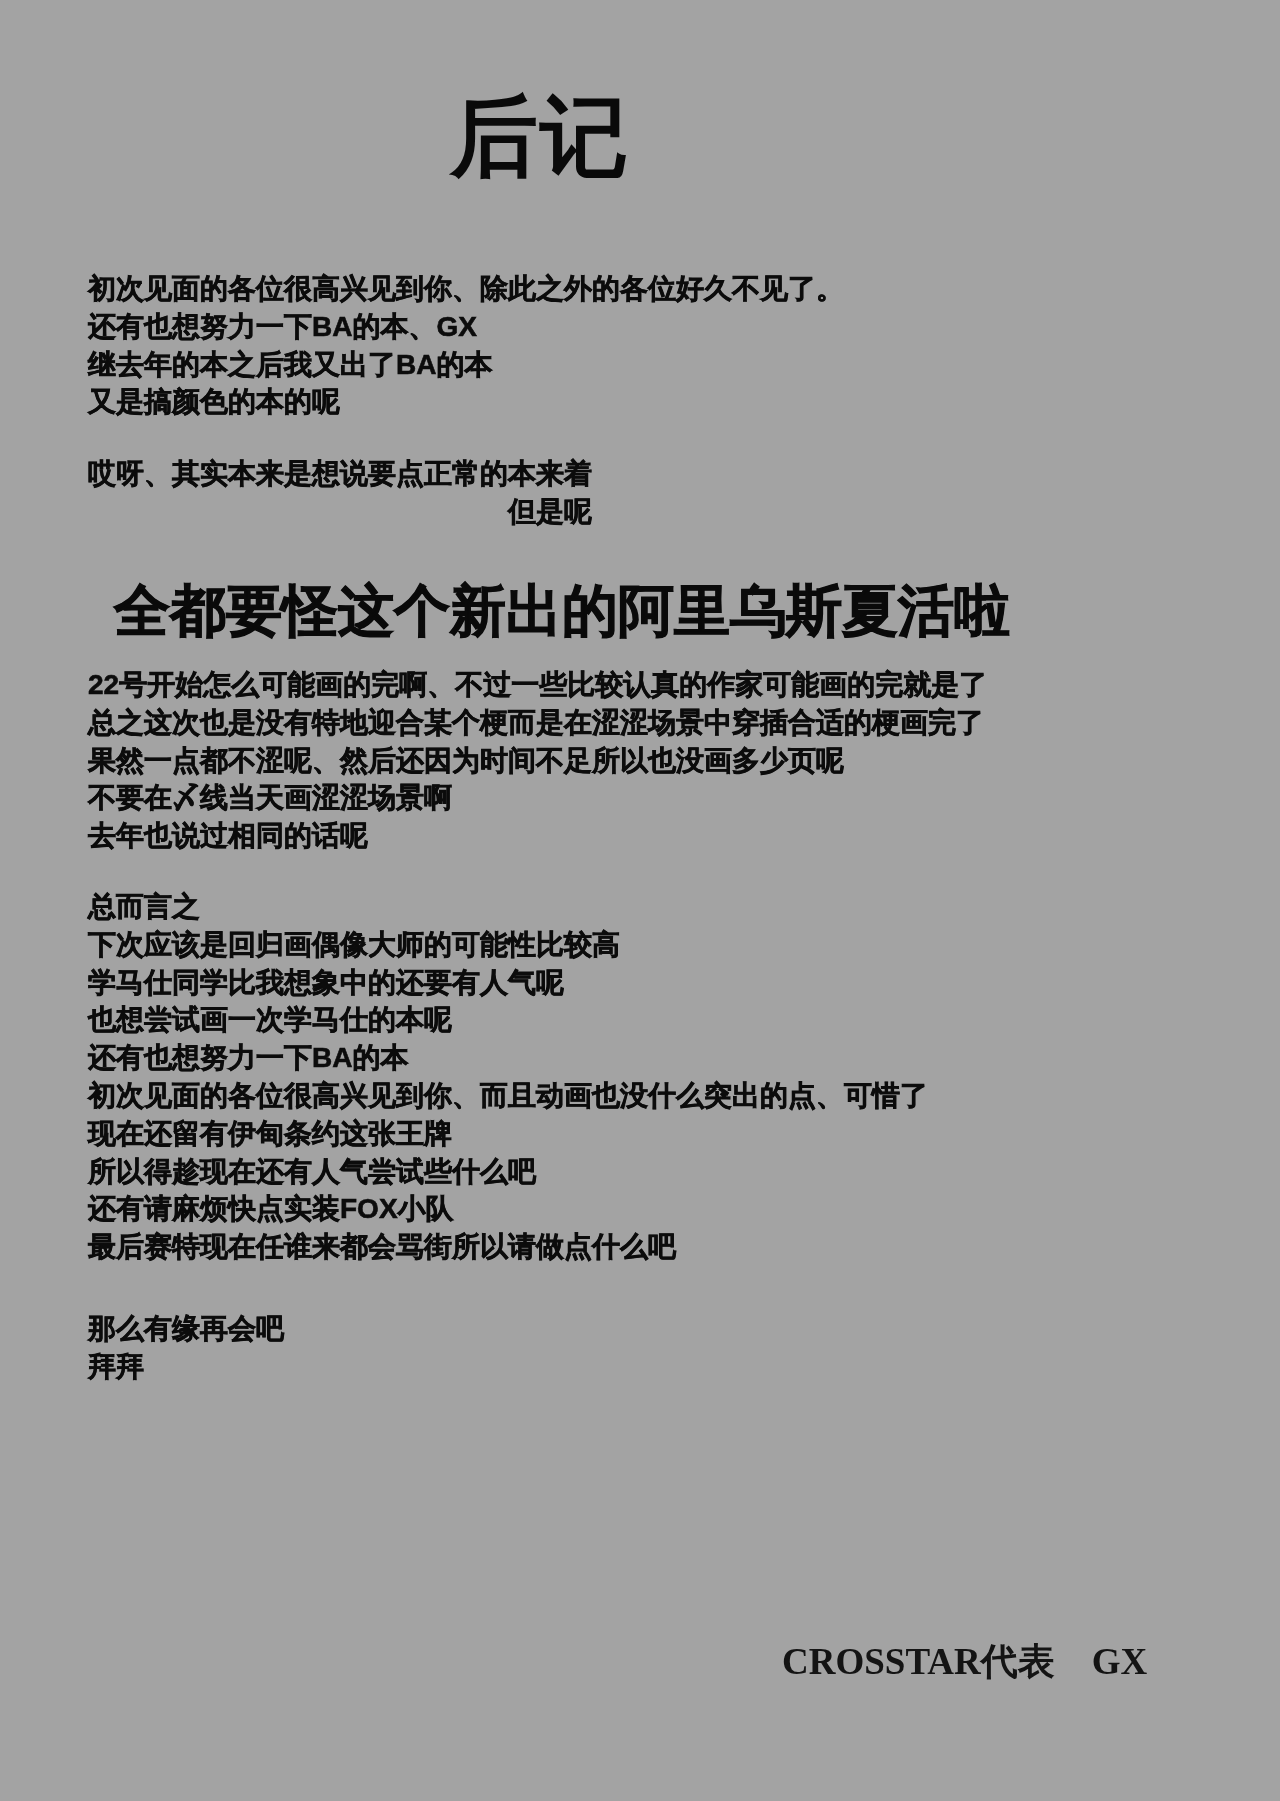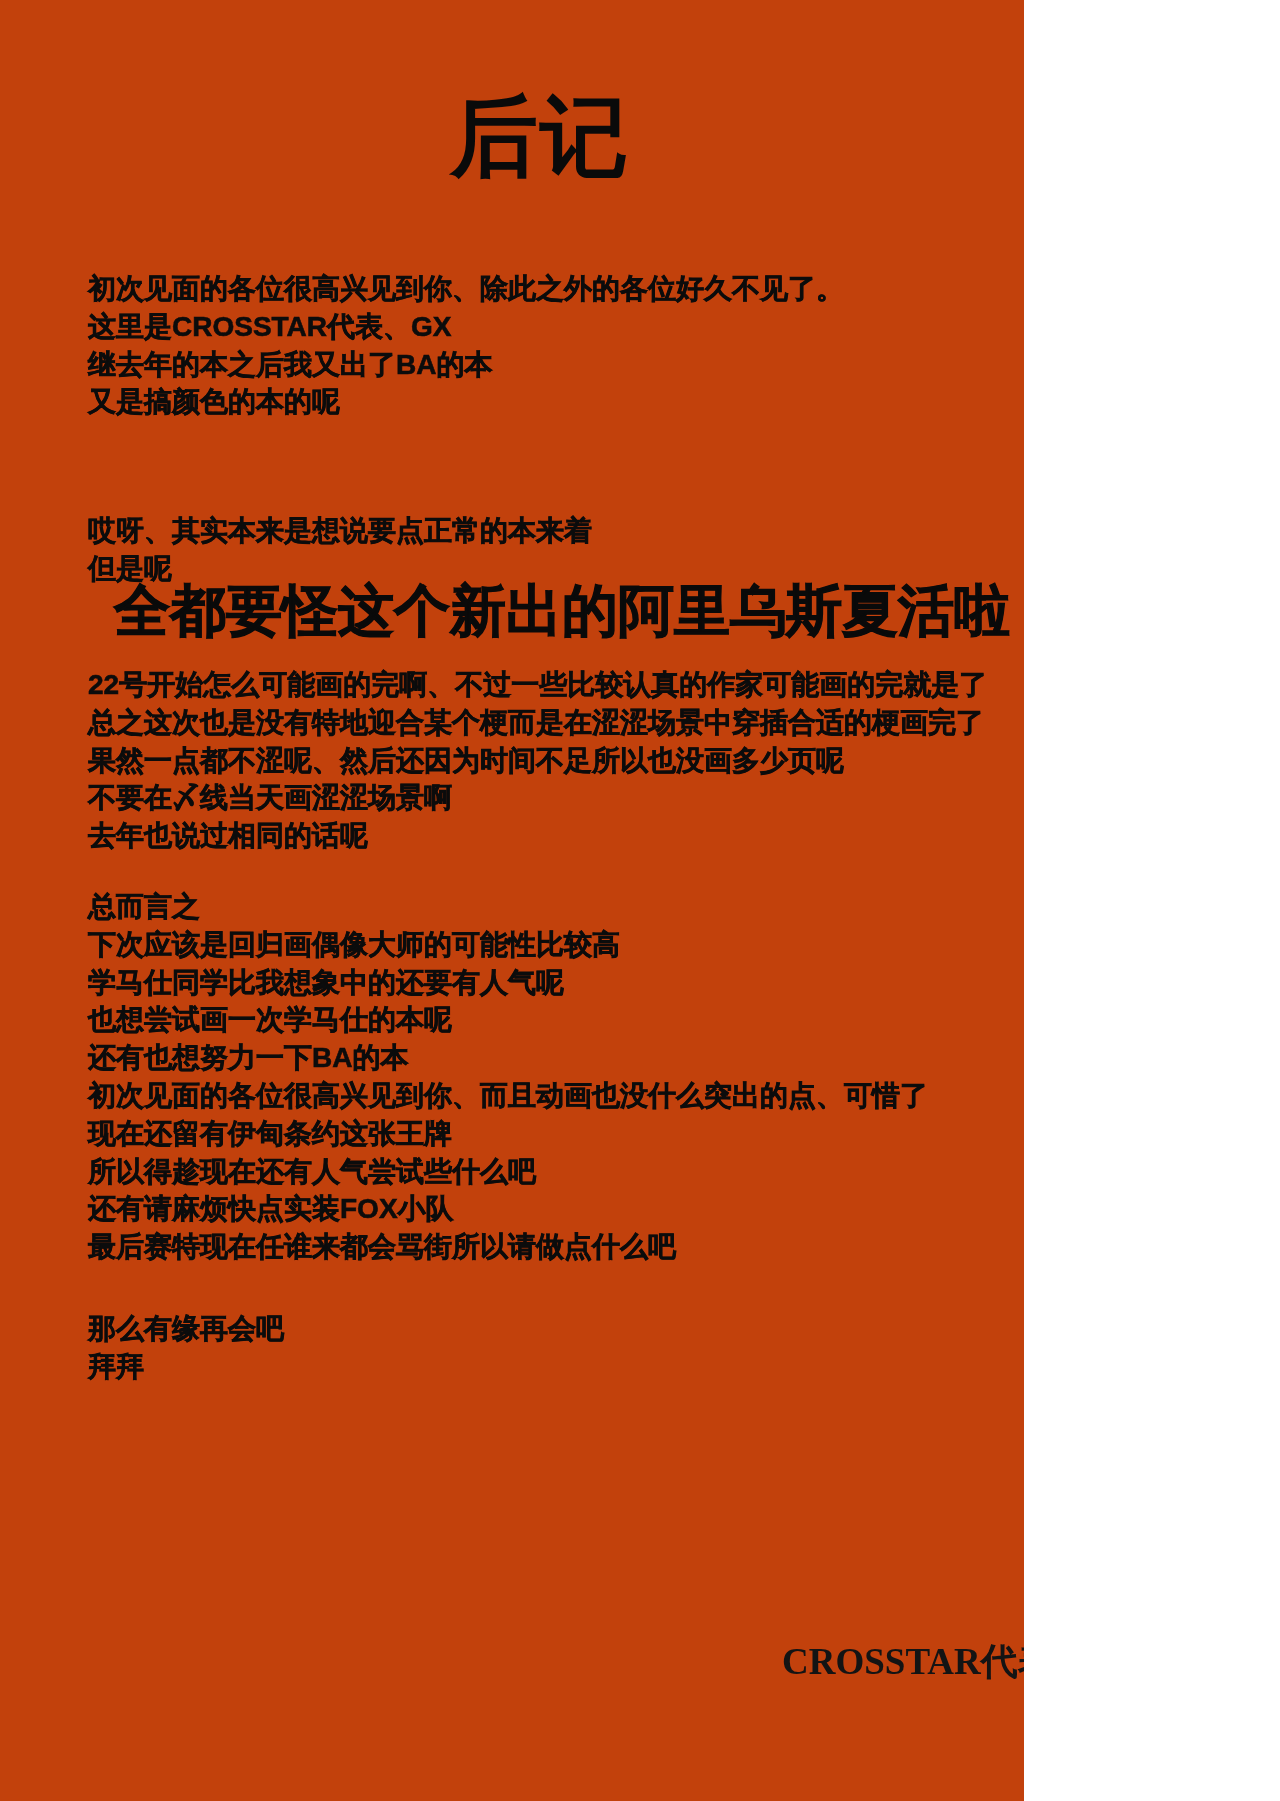--- a/index.html
+++ b/index.html
@@ -2,23 +2,23 @@
 <html><head>
 <meta charset="utf-8">
 <style>
   html, body {
     margin: 0;
     padding: 0;
     background: #ffffff;
   }
   .page {
     position: relative;
-    width: 1024px;
+    width: 1280px;
     height: 1801px;
-    background: #c2410c;
+    background: #a3a3a3;
     overflow: hidden;
     font-family: "Liberation Sans", sans-serif;
     color: #0c0c0c;
   }
   .title {
     position: absolute;
     left: 0;
     top: 88px;
     width: 1080px;
     text-align: center;
@@ -33,21 +33,21 @@
     position: absolute;
     left: 88px;
     font-weight: 900;
     font-size: 28px;
     line-height: 37.8px;
     white-space: nowrap;
     color: #0c0c0c;
     -webkit-text-stroke: 0.6px #0c0c0c;
   }
   .para-intro    { top: 270px; }
-  .para-excuse   { top: 512px; }
+  .para-excuse   { top: 455px; text-align: right; }
   .para-details  { top: 666px; }
   .para-future   { top: 888px; }
   .para-farewell { top: 1310px; }
   .headline {
     position: absolute;
     left: 90px;
     top: 576px;
     font-weight: 900;
     font-size: 56px;
     line-height: 70px;
@@ -71,21 +71,21 @@
 </style>
 </head>
 <body>
 
 <div class="page">
 
   <div class="title">后记</div>
 
   <div class="para para-intro">
       <div class="line">初次见面的各位很高兴见到你、除此之外的各位好久不见了。</div>
-      <div class="line">这里是CROSSTAR代表、GX</div>
+      <div class="line">还有也想努力一下BA的本、GX</div>
       <div class="line">继去年的本之后我又出了BA的本</div>
       <div class="line">又是搞颜色的本的呢</div>
     </div>
 
   <div class="para para-excuse">
       <div class="line">哎呀、其实本来是想说要点正常的本来着</div>
       <div class="line">但是呢</div>
     </div>
 
   <div class="headline">全都要怪这个新出的阿里乌斯夏活啦</div>

